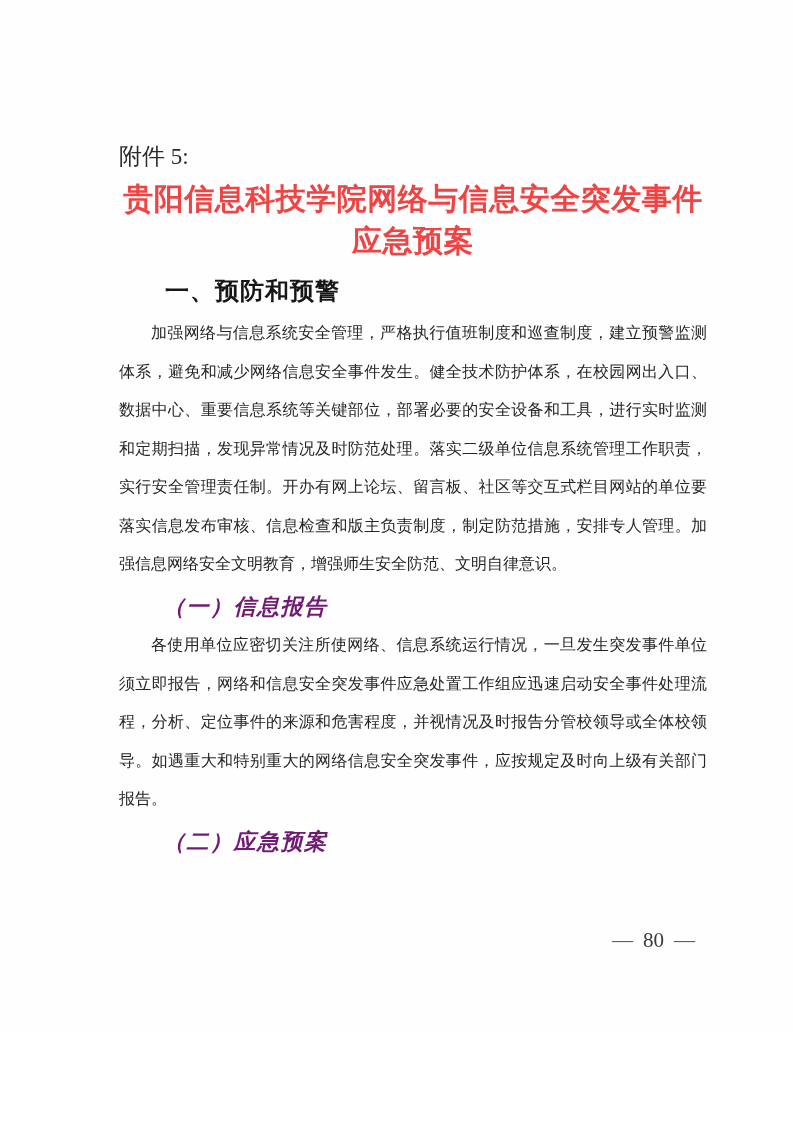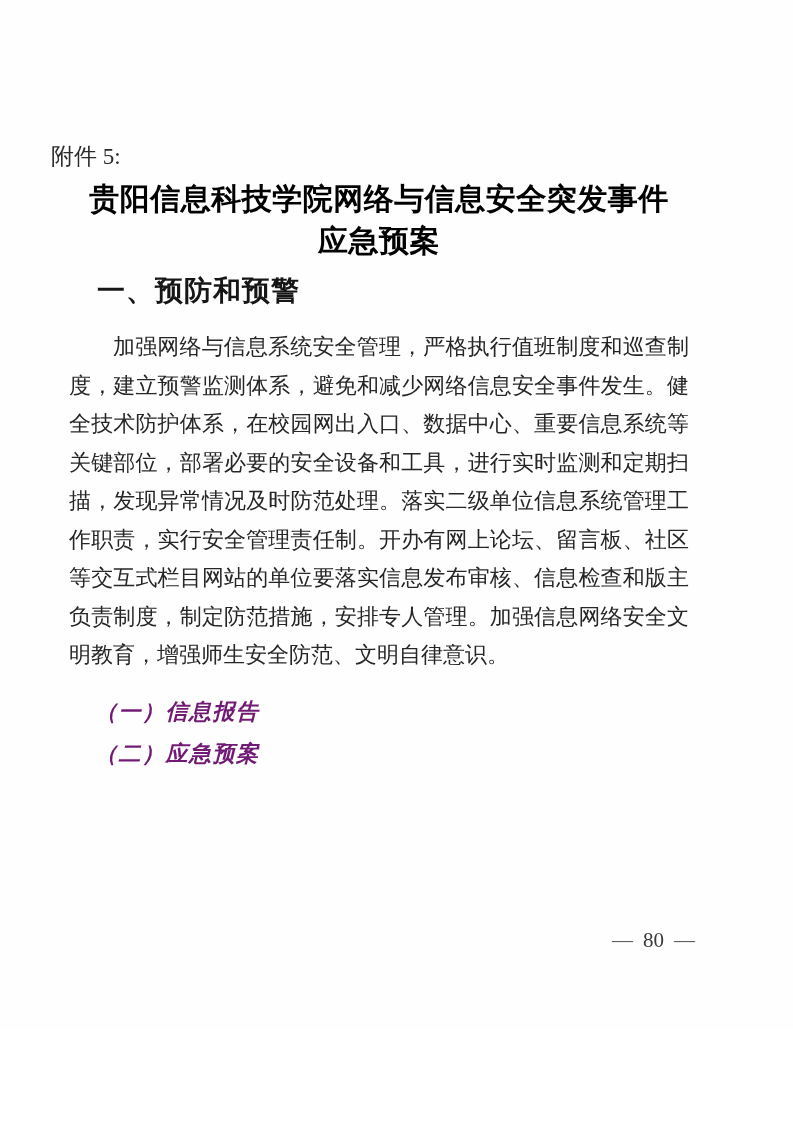--- a/index.html
+++ b/index.html
@@ -6,52 +6,52 @@
     margin: 0;
     padding: 0;
     background: #ffffff;
   }
   .page {
     position: relative;
     width: 793px;
     height: 1030px;
     background: #fefefe;
     box-sizing: border-box;
-    padding: 142px 86px 0 51px;
+    padding: 142px 86px 0 119px;
     font-family: "Liberation Serif", "DejaVu Serif", serif;
     color: #262626;
     overflow: hidden;
   }
   .attachment-label {
     font-size: 23px;
     line-height: 30px;
     color: #2b2b2b;
   }
   .doc-title {
     margin: 6px 0 10px 0;
     font-size: 30px;
     font-weight: 700;
     line-height: 42px;
     text-align: center;
-    color: #000000;
+    color: #ef4444;
     letter-spacing: 0.5px;
   }
   .section-heading {
     margin: 8px 0 4px 0;
     padding-left: 46px;
     font-family: "Liberation Sans", "DejaVu Sans", sans-serif;
-    font-size: 28px;
+    font-size: 24px;
     font-weight: 700;
     line-height: 38px;
     color: #161616;
     letter-spacing: 1px;
   }
   .body-para {
-    margin: 18px;
-    font-size: 22px;
+    margin: 0;
+    font-size: 16px;
     line-height: 38.5px;
     text-align: justify;
     text-indent: 2em;
     color: #262626;
   }
   .sub-heading {
     margin: 4px 0 0 0;
     font-size: 22px;
     line-height: 38.5px;
     text-indent: 2em;
@@ -84,20 +84,21 @@
 
   <h1 class="doc-title"><span>贵阳信息科技学院网络与信息安全突发事件</span><br><span>应急预案</span></h1>
 
   <h2 class="section-heading">一、预防和预警</h2>
 
   <p class="body-para">加强网络与信息系统安全管理，严格执行值班制度和巡查制度，建立预警监测体系，避免和减少网络信息安全事件发生。健全技术防护体系，在校园网出入口、数据中心、重要信息系统等关键部位，部署必要的安全设备和工具，进行实时监测和定期扫描，发现异常情况及时防范处理。落实二级单位信息系统管理工作职责，实行安全管理责任制。开办有网上论坛、留言板、社区等交互式栏目网站的单位要落实信息发布审核、信息检查和版主负责制度，制定防范措施，安排专人管理。加强信息网络安全文明教育，增强师生安全防范、文明自律意识。</p>
 
 
   <h3 class="sub-heading">（一）信息报告</h3>
 
+  <p class="body-para">各使用单位应密切关注所使网络、信息系统运行情况，一旦发生突发事件单位须立即报告，网络和信息安全突发事件应急处置工作组应迅速启动安全事件处理流程，分析、定位事件的来源和危害程度，并视情况及时报告分管校领导或全体校领导。如遇重大和特别重大的网络信息安全突发事件，应按规定及时向上级有关部门报告。</p>
 
   <h3 class="sub-heading">（二）应急预案</h3>
 
   <div class="page-footer">
     <span class="dash">—</span>
     <span class="num">80</span>
     <span class="dash">—</span>
   </div>
 
 </div>

